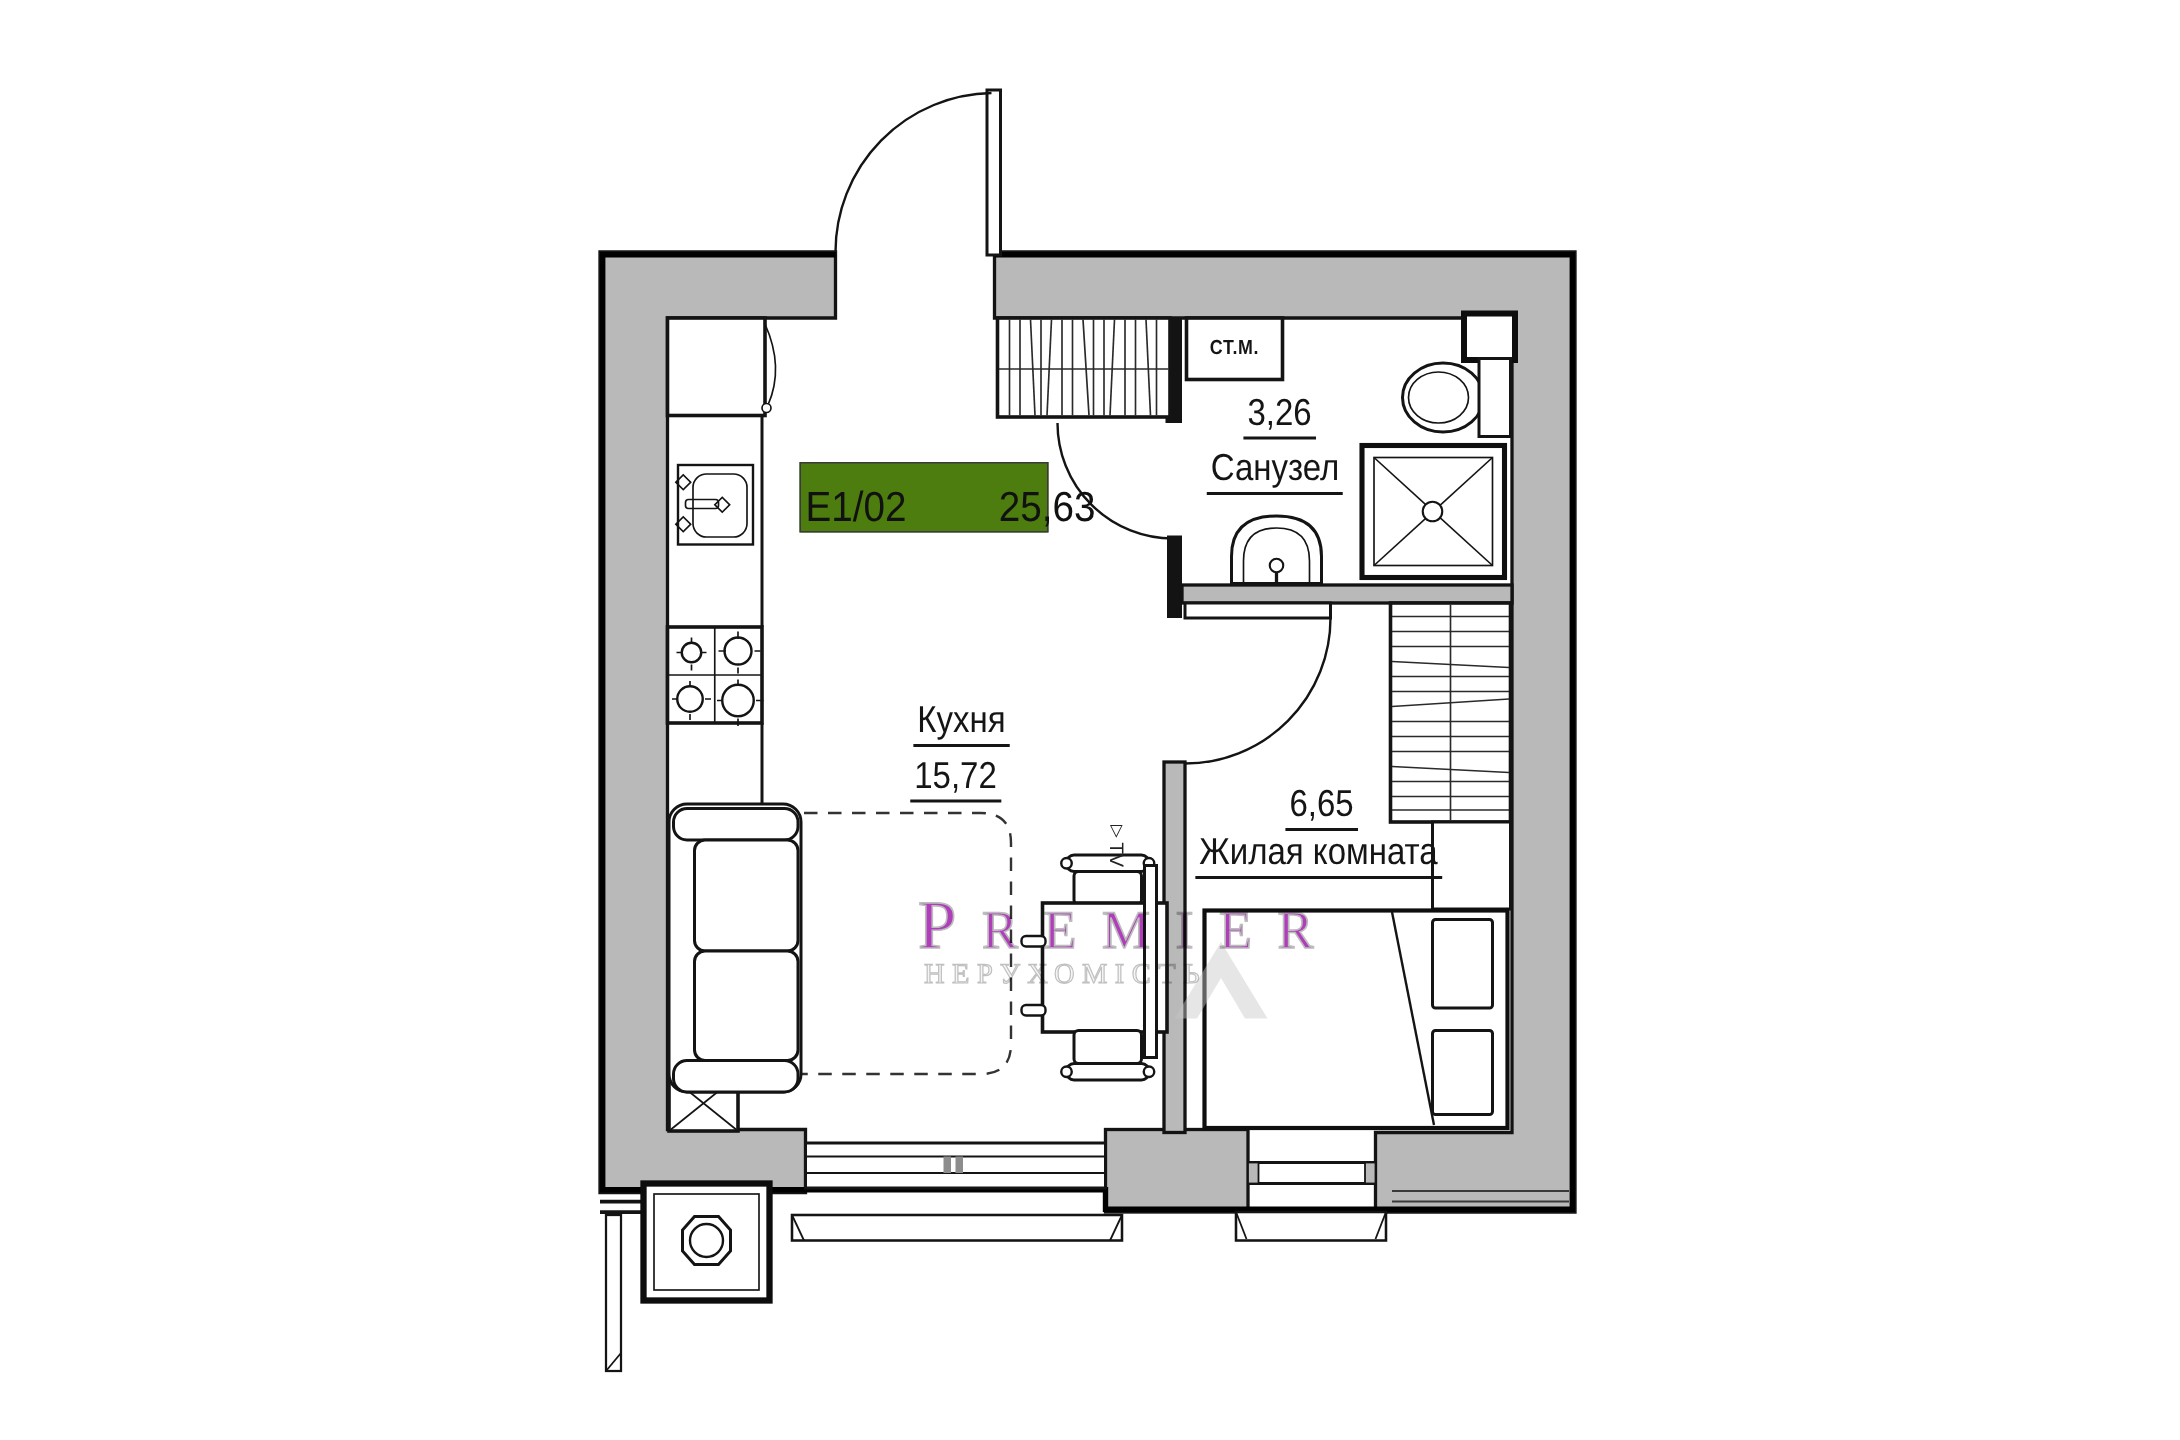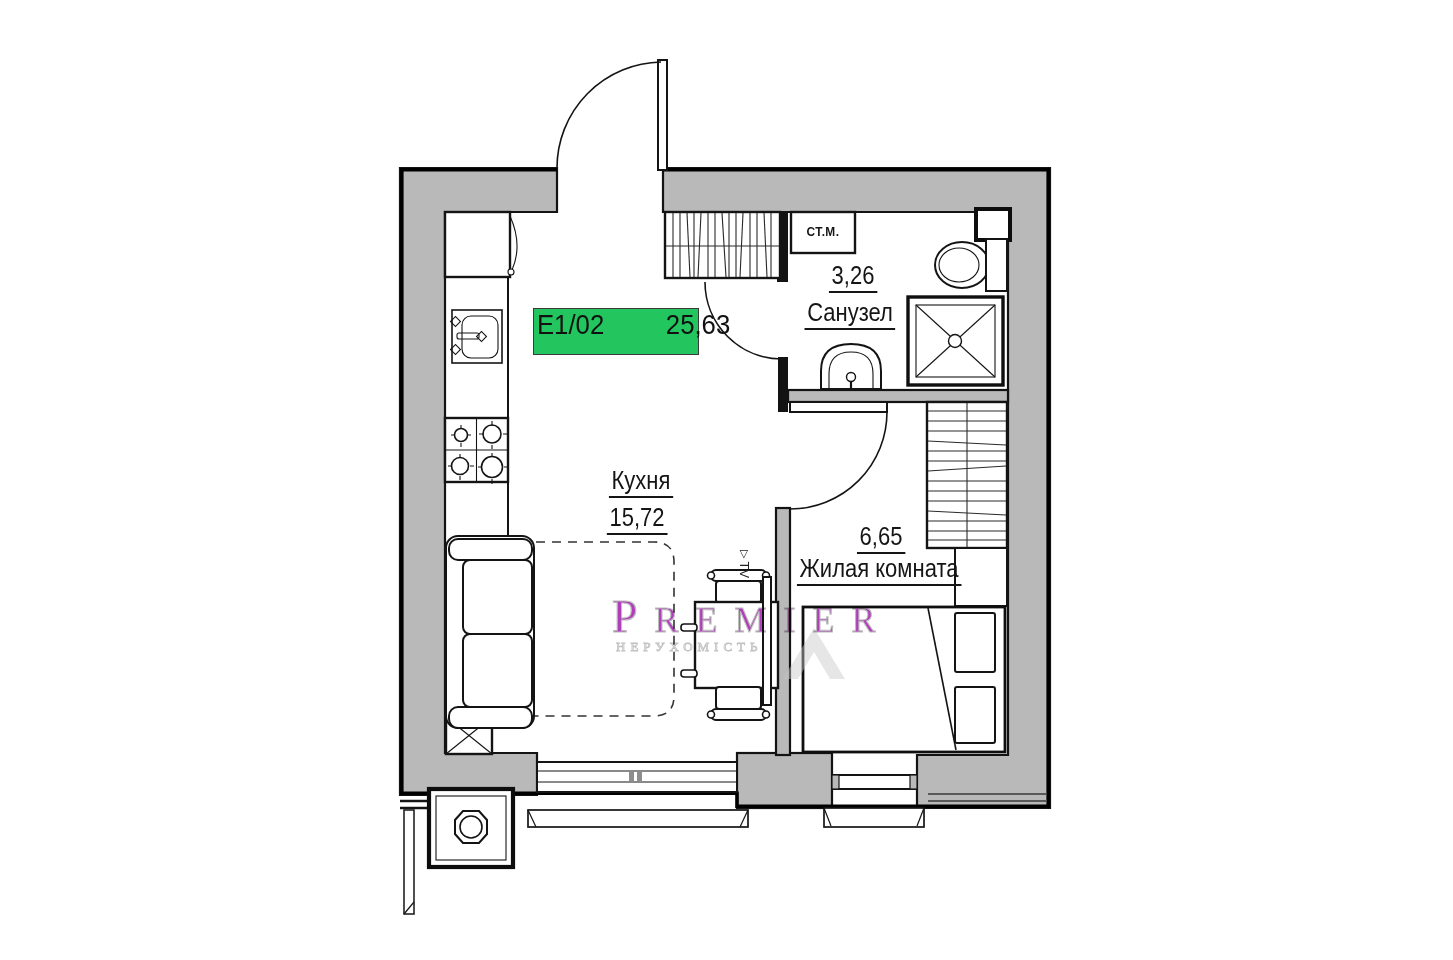--- a/index.html
+++ b/index.html
@@ -26,35 +26,35 @@
 
   
   .labels{position:absolute;left:0;top:0;width:100%;height:100%;}
   .lbl{position:absolute;color:#151515;white-space:nowrap;
        transform:translateX(-50%) scaleX(.88);transform-origin:center top;}
   .u{border-bottom:2px solid #151515;padding:0 3px 2px 3px;}
   .room-name{font-size:25px;}
   .room-area{font-size:25px;}
   .stm{font-size:13.5px;font-weight:bold;letter-spacing:.5px;}
 
-  .unit-box{position:absolute;display:flex;background:#22c55e;border:1.6px solid #3a3a3a;
-            align-items:flex-start;gap:28px;}
+  .unit-box{position:absolute;display:flex;background:#4d7c0f;border:1.6px solid #3a3a3a;
+            align-items:flex-end;gap:28px;}
   .unit-cell{flex:1;display:flex;align-items:center;justify-content:center;
              font-size:28px;color:#111;transform:scaleX(.92);}
   .unit-divider{width:1.6px;background:#3a3a3a;}
 
   .tv-tag{position:absolute;display:flex;align-items:center;gap:3px;font-size:13px;
           color:#222;transform:rotate(90deg);transform-origin:left top;}
   .tv-arrow{font-size:11px;}
 
   .wm-brand{position:absolute;font-family:"Liberation Serif",serif;font-size:36px;
             letter-spacing:17px;color:#a21caf;-webkit-text-stroke:1.1px #b0b0b0;
             mix-blend-mode:multiply;opacity:.85;}
   .wm-brand::first-letter{font-size:46px;}
-  .wm-tagline{position:absolute;font-family:"Liberation Serif",serif;font-size:13px;
+  .wm-tagline{position:absolute;font-family:"Liberation Serif",serif;font-size:19px;
             letter-spacing:5px;color:#f3f3f3;-webkit-text-stroke:.8px #b0b0b0;
             mix-blend-mode:multiply;opacity:.8;}
 </style>
 </head>
 <body>
 
 <div class="stage">
 
 <svg width="1453" height="960" viewBox="0 0 1453 960">
 

